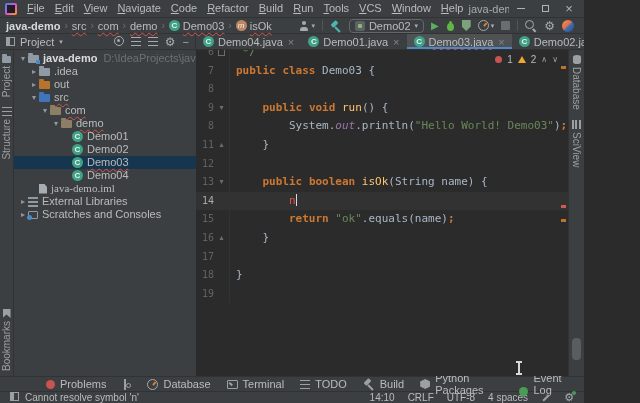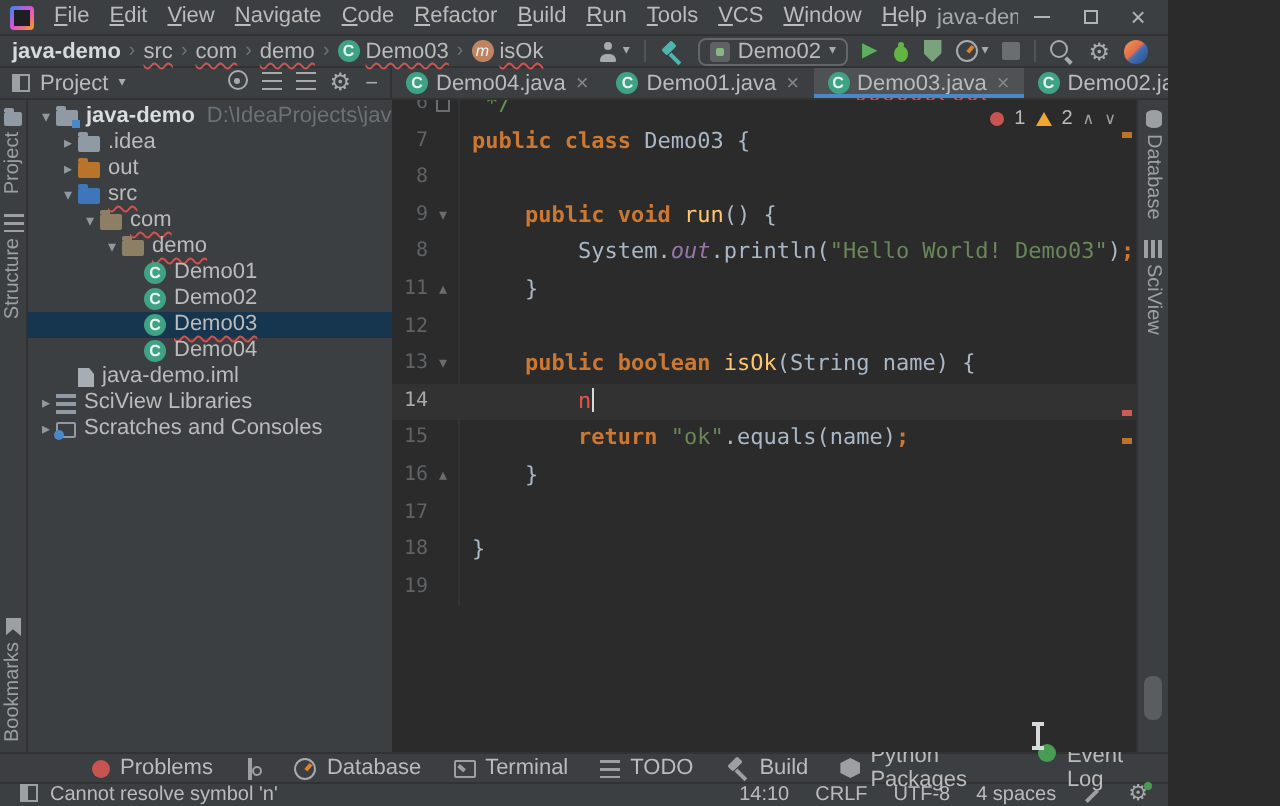--- a/index.html
+++ b/index.html
@@ -84,21 +84,21 @@
   .inspection{position:absolute;top:4px;right:10px;display:flex;align-items:center;gap:5px;
               font-size:10px;color:#bbb}
   .insp-chev{color:#9da0a3;font-size:8px}
   .stripe-mark{position:absolute;right:2px;width:5px;height:3px}
   .stripe-mark.warning{background:#b9742c}
   .stripe-mark.error{background:#cf5b56}
   
   .bottombar{height:15px;display:flex;align-items:center;gap:16px;padding:0 12px 0 46px;
              border-top:1px solid #323232}
   .bb-item{display:flex;align-items:center;gap:5px}
-  .bb-right{margin-left:auto;display:flex;align-items:flex-start;gap:5px}
+  .bb-right{margin-left:auto;display:flex;align-items:flex-end;gap:5px}
   .statusbar{height:12px;display:flex;align-items:center;gap:14px;padding:0 10px;
              border-top:1px solid #323232;font-size:10px}
   .sb-left{display:flex;align-items:flex-start;gap:6px}
   .sb-right{margin-left:auto;display:flex;align-items:center;gap:13px}
   
   .ic{display:inline-block;position:relative;flex:none}
   .ic-project-folder,.ic-folder,.ic-folder-project,.ic-folder-src,.ic-folder-out,.ic-package{
      width:11px;height:8px;background:#8f9aa5;border-radius:1px;margin-top:1px}
   .ic-folder::before,.ic-folder-project::before,.ic-folder-src::before,.ic-folder-out::before,
   .ic-package::before,.ic-project-folder::before{
@@ -366,29 +366,29 @@
         <div class="trow sel" style="padding-left: 48px;">
           <span class="chev"></span>
           <span class="ic ic-class">C</span>
           <span class="tlabel sq">Demo03</span>
         </div>
         <div class="trow" style="padding-left: 48px;">
           <span class="chev"></span>
           <span class="ic ic-class">C</span>
           <span class="tlabel">Demo04</span>
         </div>
-        <div class="trow" style="padding-left: 15px;">
+        <div class="trow" style="padding-left: 15px; font-family: Liberation Serif, serif;">
           <span class="chev"></span>
           <span class="ic ic-file"></span>
           <span class="tlabel">java-demo.iml</span>
         </div>
         <div class="trow" style="padding-left: 4px;">
           <span class="chev">▸</span>
           <span class="ic ic-libraries"></span>
-          <span class="tlabel">SciView Libraries</span>
+          <span class="tlabel">External Libraries</span>
         </div>
         <div class="trow" style="padding-left: 4px;">
           <span class="chev">▸</span>
           <span class="ic ic-scratches"></span>
           <span class="tlabel">Scratches and Consoles</span>
         </div>
       </div>
     <div class="editor">
       <div class="code-lines" id="editorLines">
           <div class="eline">

